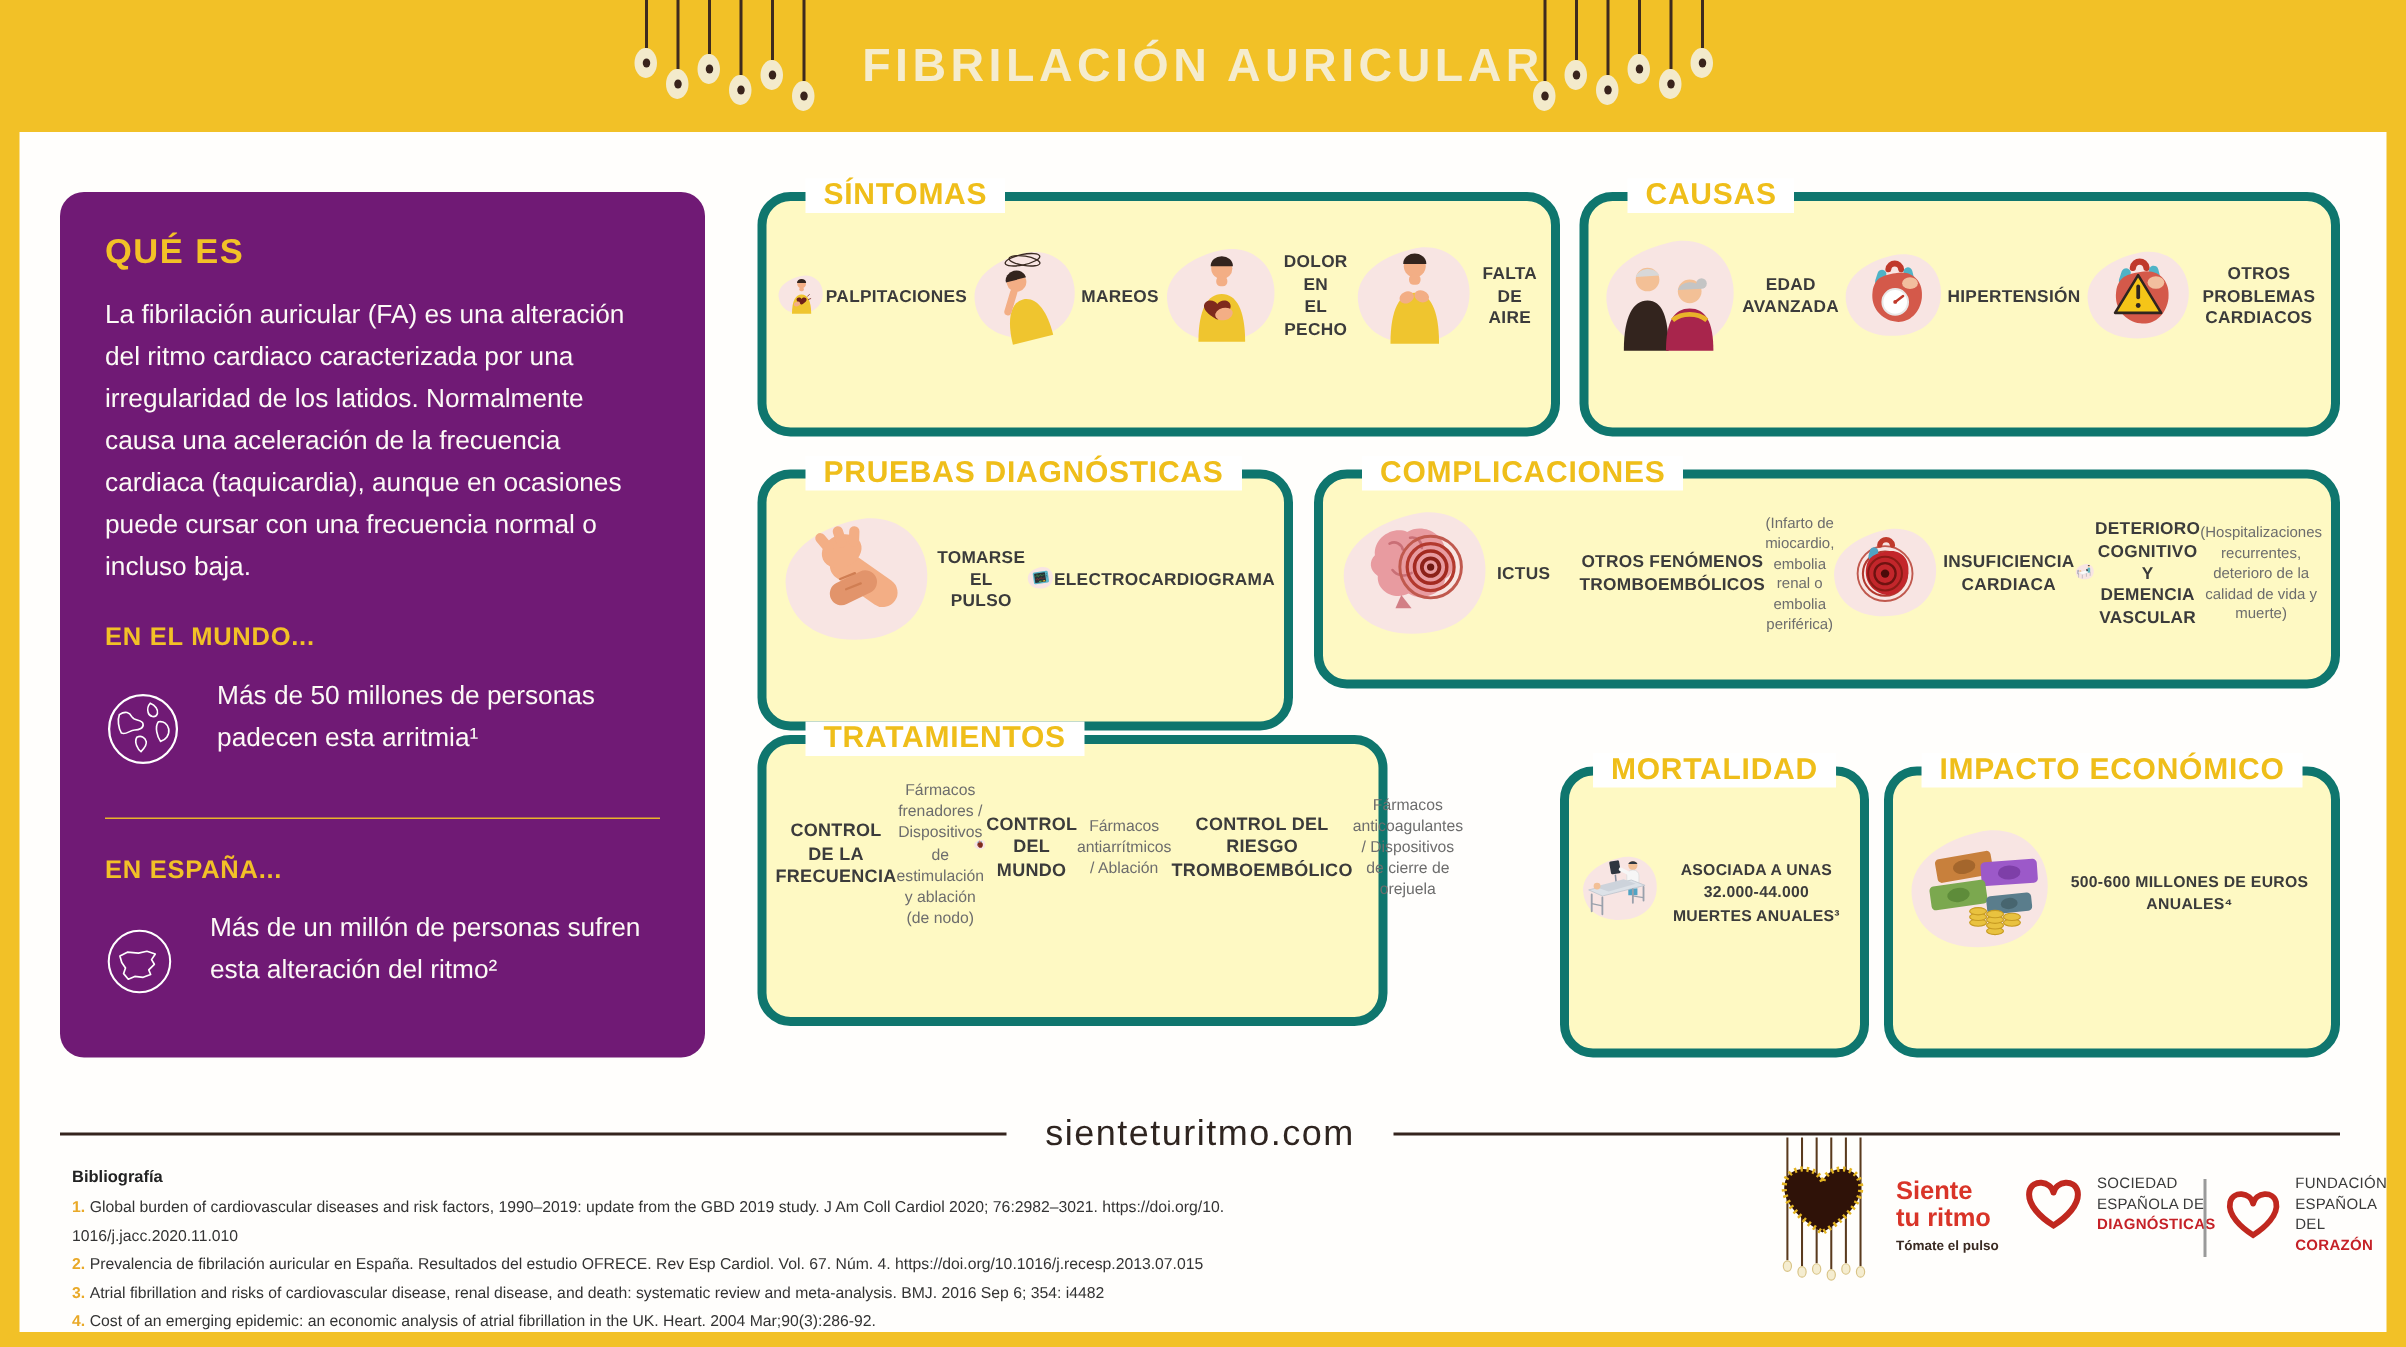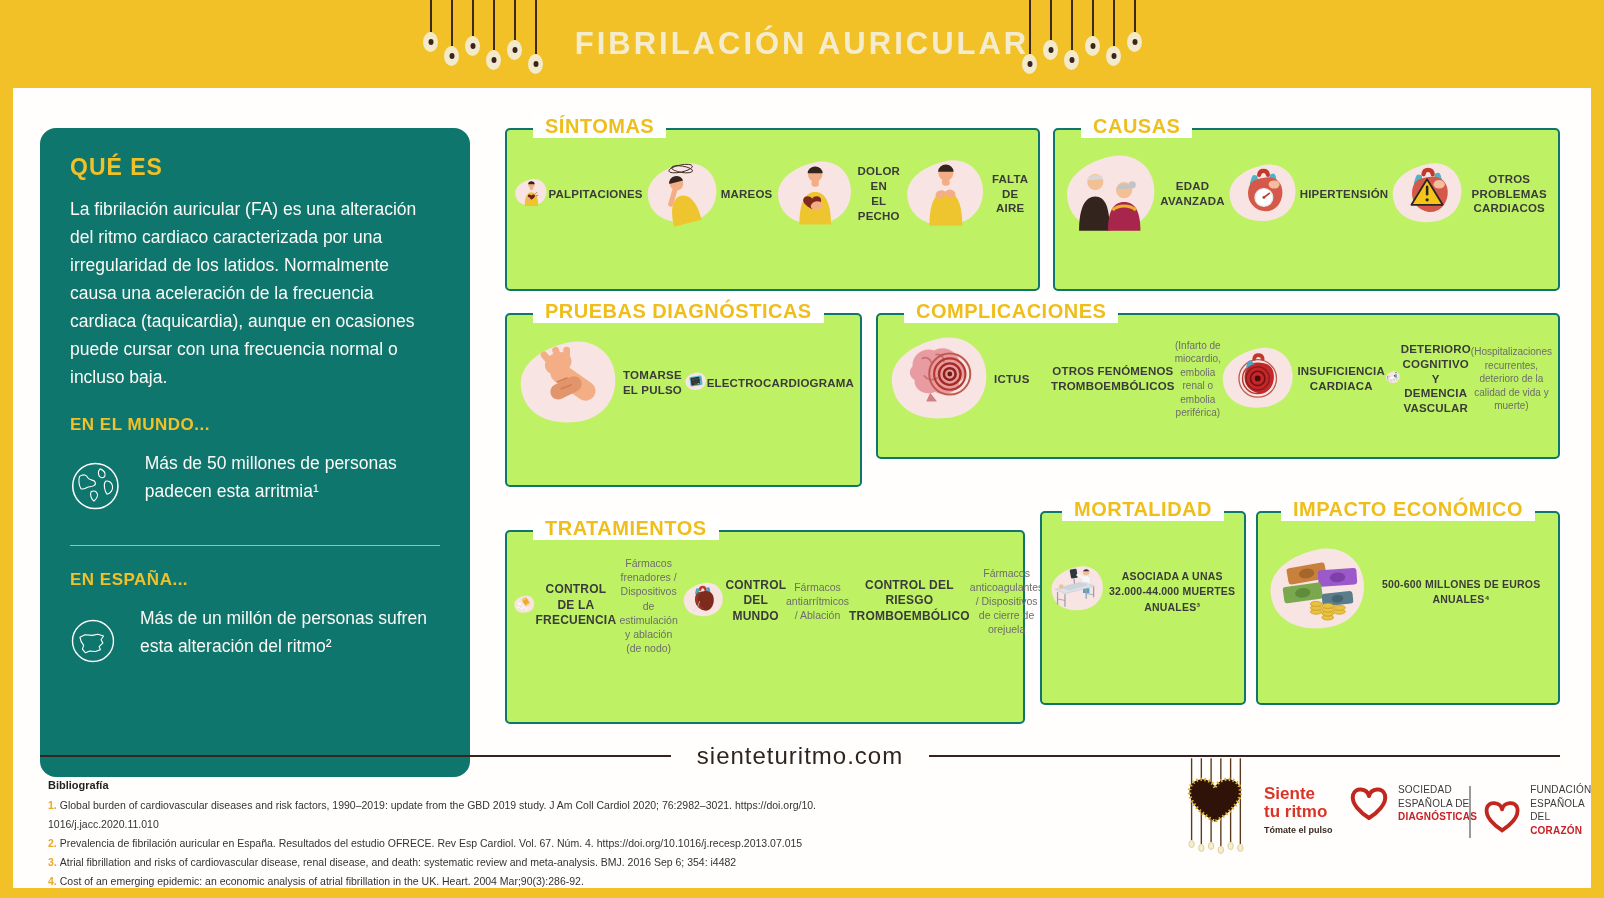--- a/index.html
+++ b/index.html
@@ -11,31 +11,31 @@
   .hdr-title { position:absolute; left:0; right:0; top:26px; text-align:center;
     font-size:31px; font-weight:800; letter-spacing:3px; color:#F5ECCE; }
   .beads { position:absolute; top:0; display:flex; gap:6px; align-items:flex-start; }
   .hang { display:flex; flex-direction:column; align-items:center; }
   .string { width:2px; background:#3F2B1E; }
   .bead { width:15px; height:20px; border-radius:50%; background:#F3EACB; position:relative; }
   .bead::after { content:""; position:absolute; left:50%; top:50%; width:5px; height:6px;
     border-radius:50%; background:#3A241C; transform:translate(-50%,-50%); }
 
   
-  .panel { position:absolute; left:40px; top:128px; width:430px; height:649px;
-    background:#0f766e; border-radius:16px; padding:26px 30px 20px; color:#FCFAF6; }
+  .panel { position:absolute; left:40px; top:128px; width:430px; height:577px;
+    background:#701a75; border-radius:16px; padding:26px 30px 20px; color:#FCFAF6; }
   .panel h2 { color:#F2C127; font-size:23px; font-weight:800; letter-spacing:1px; margin-bottom:14px; }
   .panel p.desc { font-size:17.5px; line-height:1.6; font-weight:500; }
   .sub-head { color:#F2C127; font-size:17px; font-weight:800; letter-spacing:.5px; margin-top:24px; }
   .stat { display:flex; gap:24px; margin-top:14px; }
   .stat-text { font-size:17.5px; line-height:1.6; font-weight:500; }
   .divider { border-top:1.5px solid #E9B32A; margin-top:22px; }
 
   
-  .box { position:absolute; border:2px solid #0f766e; border-radius:5px; background:#bef264; }
+  .box { position:absolute; border:6px solid #0f766e; border-radius:22px; background:#fef9c3; }
   .box-title { position:absolute; top:-15px; left:26px; background:#fff; padding:0 12px;
     color:#EFBE1A; font-size:20px; font-weight:800; letter-spacing:.5px; white-space:nowrap; }
   .box-title.center { left:50%; transform:translateX(-50%); }
   .box-items { position:absolute; inset:0; display:flex; justify-content:space-evenly;
     align-items:flex-start; padding:18px 6px 0; }
   .item { display:flex; flex-direction:row; align-items:center; text-align:center; flex:1; min-width:0; }
   .item svg { display:block; }
   .item-label { margin-top:4px; font-size:11.5px; font-weight:700; color:#3B3B3B;
     line-height:1.3; white-space:pre-line; letter-spacing:.2px; }
   .item-sub { margin-top:4px; font-size:10px; color:#6D6D6D; line-height:1.35; max-width:172px; }
@@ -51,21 +51,21 @@
   .site-name { padding:0 26px; font-size:24px; color:#2F2520; letter-spacing:1px; }
   .biblio { position:absolute; left:48px; top:779px; width:880px; }
   .biblio-title { font-size:11px; font-weight:700; color:#222; margin-bottom:5px; }
   .ref { font-size:10.5px; color:#333; line-height:1.8; }
   .ref .num { color:#E9A927; font-weight:700; margin-right:3px; }
 
   .siente-logo { position:absolute; left:1176px; top:757px; display:flex; gap:10px; }
   .siente-text { margin-top:28px; }
   .siente-name { color:#D93428; font-size:17px; font-weight:800; line-height:1.08; white-space:pre-line; }
   .siente-tag { margin-top:3px; font-size:9px; font-weight:700; color:#3A2A22; }
-  .org-logo { position:absolute; display:flex; align-items:flex-end; gap:8px; }
+  .org-logo { position:absolute; display:flex; align-items:center; gap:8px; }
   .org-lines { font-size:10px; color:#3A3A3A; line-height:1.35; letter-spacing:.2px; }
   .org-lines .red { color:#C52127; font-weight:800; }
   .logo-divider { position:absolute; left:1469px; top:786px; width:1.5px; height:52px; background:#9A9A9A; }
 </style>
 </head>
 <body>
 
 <div class="stage">
   <div class="content"></div>
 
@@ -354,21 +354,21 @@
           <path d="M71 15a6.5 6 0 0 1 12-1z" fill="#2F3640"></path>
           <rect x="63" y="32" width="8" height="11" rx="1.5" fill="#2F3640" transform="rotate(-14 67 37)"></rect>
         </svg>
         <div class="item-label">DETERIORO COGNITIVO Y
 DEMENCIA VASCULAR</div>
         <div class="item-sub">(Hospitalizaciones recurrentes, deterioro de la calidad de vida y muerte)</div>
       </div>
     </div>
   </div>
 
-  <div class="box treat" style="left:505px;top:530px;width:520px;height:194px">
+  <div class="box treat" style="left:505px;top:490px;width:420px;height:194px">
     <div class="box-title">TRATAMIENTOS</div>
     <div class="box-items" style="padding-top:20px">
       <div class="item">
         <svg width="118" height="94" viewBox="0 0 110 90">
           <path d="M54 6C78 0 100 14 103 38C106 62 92 84 62 87C34 90 10 78 7 52C4 28 28 12 54 6Z" fill="#F8E5E3"></path>
           <g transform="rotate(-34 62 34)">
             <rect x="50" y="14" width="26" height="38" rx="6" fill="#EFA92E"></rect>
             <rect x="50" y="14" width="26" height="10" rx="5" fill="#F5C96A"></rect>
             <ellipse cx="63" cy="51" rx="12" ry="4.5" fill="#F7D98C"></ellipse>
           </g>

